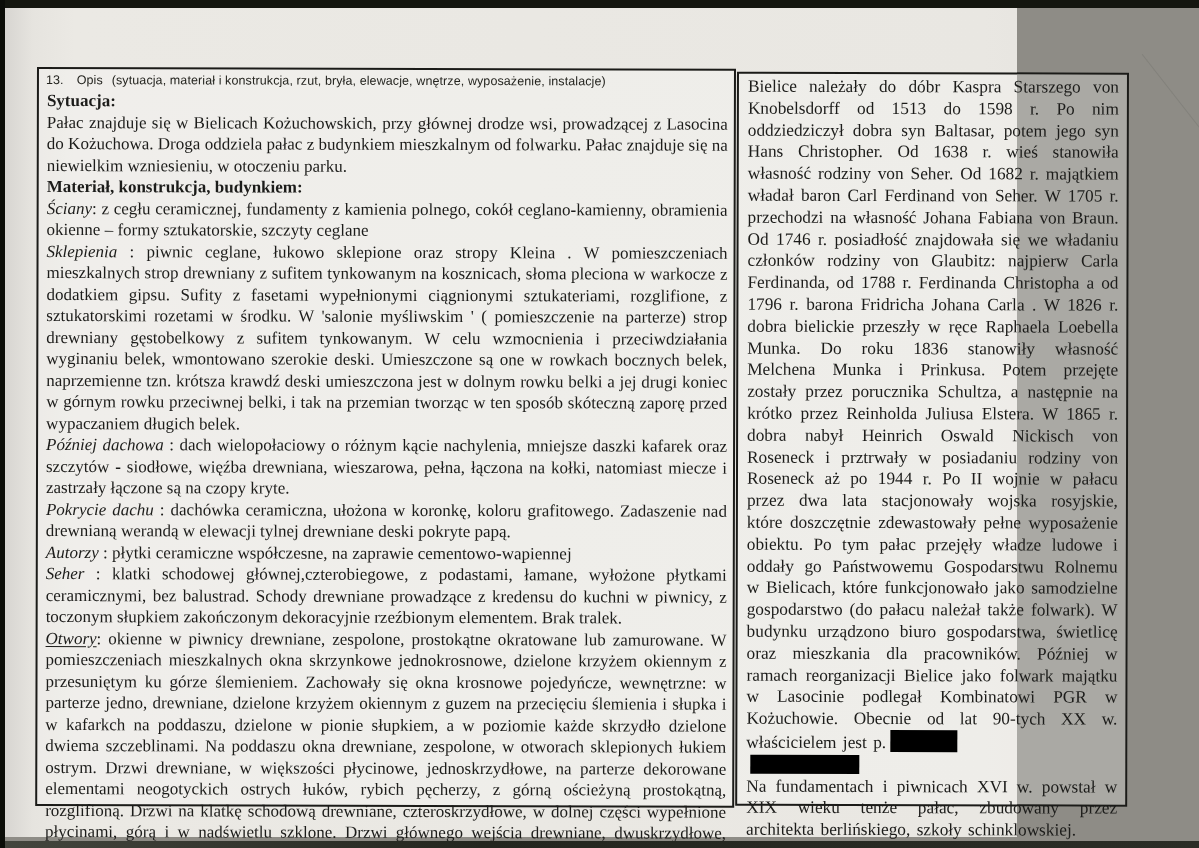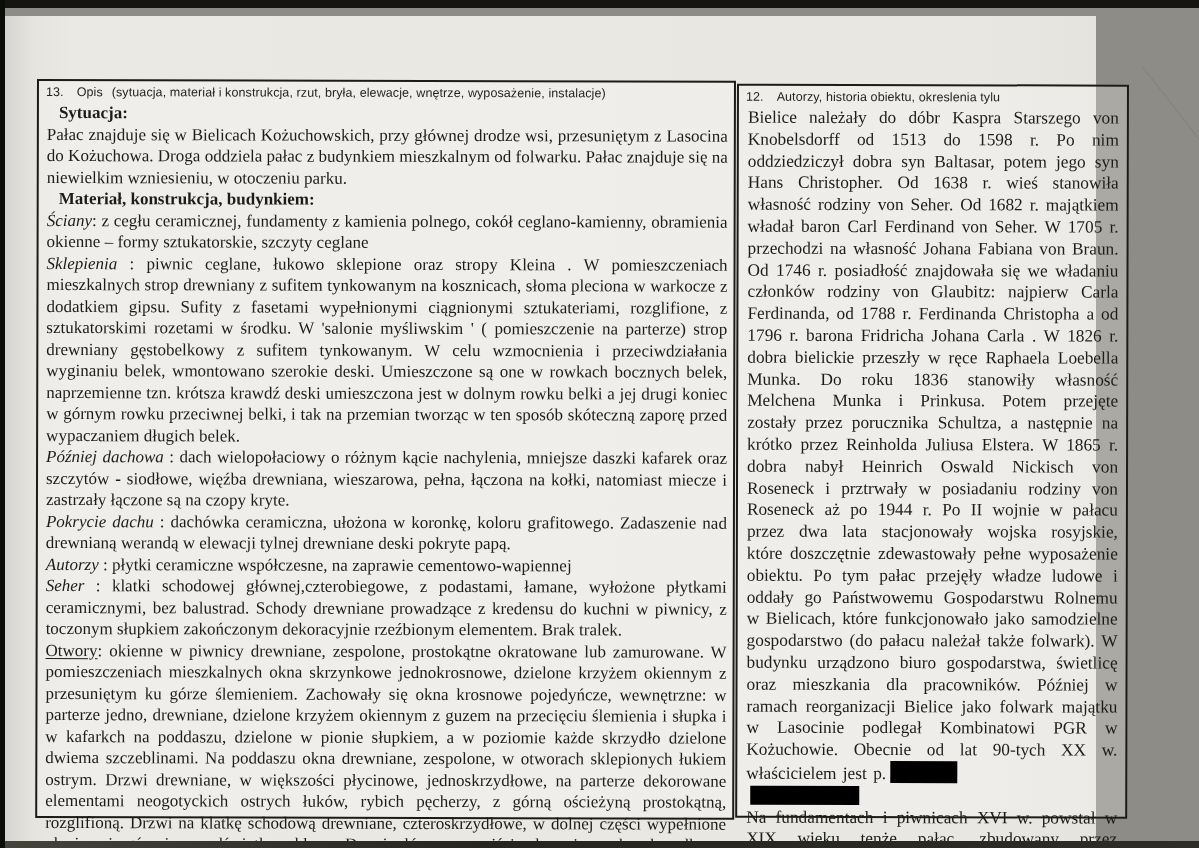--- a/index.html
+++ b/index.html
@@ -6,21 +6,21 @@
   body{
     width:1199px;height:848px;position:relative;overflow:hidden;
     background:#8e8c86;
     font-family:"Liberation Serif",serif;
   }
   .strip-top{position:absolute;left:0;top:0;width:1199px;height:8px;background:#14160f;z-index:5;}
   .strip-bottom{position:absolute;left:0;top:841px;width:1199px;height:7px;
     background:linear-gradient(90deg,#44463e 0%,#24261f 40%,#2b2d26 100%);z-index:5;}
   .edge-left{position:absolute;left:0;top:0;width:5px;height:848px;background:#0b0d08;z-index:6;}
   .paper{
-    position:absolute;left:5px;top:16px;width:1091px;height:833px;
+    position:absolute;left:5px;top:4px;width:1012px;height:833px;
     background:linear-gradient(90deg,#d7d5d1 0px,#e6e4df 28px,#ebe9e4 70px,#e9e7e2 980px,#e4e2dd 1120px,#dddbd6 1194px);
     z-index:1;
   }
   .paper-corner-line{
     position:absolute;left:1115px;top:95px;width:115px;height:1px;
     background:rgba(110,110,104,0.35);transform:rotate(52deg);
   }
   .tilt{position:absolute;left:0;top:0;width:1194px;height:833px;transform:rotate(0.14deg);transform-origin:40px 60px;}
   .box{position:absolute;border:2px solid #1b1b18;background:rgba(255,255,255,0.25);}
   .box-left{left:32px;top:63px;width:695px;height:735px;}
@@ -30,59 +30,56 @@
     font-size:12.5px;color:#24241f;
     padding:4px 4px 1px 7px;white-space:nowrap;overflow:hidden;
     letter-spacing:0.1px;
   }
   .box-header .num{display:inline-block;margin-right:13px;}
   .box-header .lbl{display:inline-block;margin-right:9px;}
   .text-body{color:#1c1c1a;text-align:justify;}
   .body-left{padding:2px 6px 0 8px;font-size:17px;line-height:21.5px;}
   .body-right{padding:2px 8px 0 9px;font-size:17.3px;line-height:21.8px;word-spacing:2px;}
   .text-body p{margin:0;}
-  .seg-b{font-weight:bold;margin-left:12px;}
+  .seg-b{font-weight:bold;}
   .seg-i{font-style:italic;}
   .seg-u{text-underline-offset:2px;}
-  .seg-iu{text-decoration:underline;text-underline-offset:2px;}
+  .seg-iu{font-style:italic;text-decoration:underline;text-underline-offset:2px;}
   .redaction{display:inline-block;background:#000;vertical-align:text-bottom;margin-left:4px;}
 </style>
 </head>
 <body>
 
 <div class="strip-top"></div>
 <div class="edge-left"></div>
 <div class="strip-bottom"></div>
 
 <div class="paper">
   <div class="paper-corner-line"></div>
   <div class="tilt">
 
     <div class="box box-left">
       <div class="box-header">
         <span class="num">13.</span><span class="lbl">Opis</span><span>(sytuacja, materiał i konstrukcja, rzut, bryła, elewacje, wnętrze, wyposażenie, instalacje)</span>
       </div>
       <div id="left-body" class="text-body body-left">
           <p><span class="seg-b">Sytuacja:</span></p>
-          <p><span>Pałac znajduje się w Bielicach Kożuchowskich, przy głównej drodze wsi, przesuniętym z Lasocina do Kożuchowa. Droga oddziela pałac z budynkiem mieszkalnym od folwarku. Pałac znajduje się na niewielkim wzniesieniu, w otoczeniu parku.</span></p>
+          <p><span>Pałac znajduje się w Bielicach Kożuchowskich, przy głównej drodze wsi, prowadzącej z Lasocina do Kożuchowa. Droga oddziela pałac z budynkiem mieszkalnym od folwarku. Pałac znajduje się na niewielkim wzniesieniu, w otoczeniu parku.</span></p>
           <p><span class="seg-b">Materiał, konstrukcja, budynkiem:</span></p>
           <p><span class="seg-i">Ściany</span><span>: z cegłu ceramicznej, fundamenty z kamienia polnego, cokół ceglano-kamienny, obramienia okienne – formy sztukatorskie, szczyty ceglane</span></p>
           <p><span class="seg-i">Sklepienia</span><span> : piwnic </span><span class="seg-u">ceglane</span><span>, łukowo sklepione oraz </span><span class="seg-u">stropy Kleina</span><span> . W pomieszczeniach mieszkalnych </span><span class="seg-u">strop drewniany</span><span> z sufitem tynkowanym na kosznicach, słoma pleciona w warkocze z dodatkiem gipsu. Sufity z fasetami wypełnionymi ciągnionymi sztukateriami, rozglifione, z sztukatorskimi rozetami w środku. W 'salonie myśliwskim ' ( pomieszczenie na parterze) strop </span><span class="seg-u">drewniany gęstobelkowy</span><span> z sufitem tynkowanym. W celu wzmocnienia i przeciwdziałania wyginaniu belek, wmontowano szerokie deski. Umieszczone są one w rowkach bocznych belek, naprzemienne tzn. krótsza krawdź deski umieszczona jest w dolnym rowku belki a jej drugi koniec w górnym rowku przeciwnej belki, i tak na przemian tworząc w ten sposób skóteczną zaporę przed wypaczaniem długich belek.</span></p>
           <p><span class="seg-i">Później dachowa</span><span> : dach wielopołaciowy o różnym kącie nachylenia, mniejsze daszki kafarek oraz szczytów - siodłowe, więźba </span><span class="seg-u">drewniana, wieszarowa</span><span>, pełna, łączona na kołki, natomiast miecze i zastrzały łączone są na czopy kryte.</span></p>
           <p><span class="seg-i">Pokrycie dachu</span><span> : </span><span class="seg-u">dachówka ceramiczna</span><span>, ułożona w koronkę, koloru grafitowego. Zadaszenie nad drewnianą werandą w elewacji tylnej drewniane deski pokryte papą.</span></p>
           <p><span class="seg-i">Autorzy</span><span> : płytki ceramiczne współczesne, na zaprawie cementowo-wapiennej</span></p>
           <p><span class="seg-i">Seher</span><span> : klatki schodowej głównej,czterobiegowe, z podastami, łamane, wyłożone płytkami ceramicznymi, bez balustrad. Schody drewniane prowadzące z kredensu do kuchni w piwnicy, z toczonym słupkiem zakończonym dekoracyjnie rzeźbionym elementem. Brak tralek.</span></p>
           <p><span class="seg-iu">Otwory</span><span class="seg-u">: okienne</span><span> w piwnicy drewniane, zespolone, prostokątne okratowane lub zamurowane. W pomieszczeniach mieszkalnych okna skrzynkowe jednokrosnowe, dzielone krzyżem okiennym z przesuniętym ku górze ślemieniem. Zachowały się okna krosnowe pojedyńcze, wewnętrzne: w parterze jedno, drewniane, dzielone krzyżem okiennym z guzem na przecięciu ślemienia  i słupka i w kafarkch na poddaszu, dzielone w pionie słupkiem, a w poziomie każde skrzydło dzielone dwiema szczeblinami. Na poddaszu okna drewniane, zespolone, w otworach sklepionych łukiem ostrym. </span><span class="seg-u">Drzwi</span><span>  drewniane, w większości płycinowe, jednoskrzydłowe, na parterze dekorowane elementami neogotyckich ostrych łuków, rybich pęcherzy, z górną ościeżyną prostokątną, rozglifioną. Drzwi na klatkę schodową drewniane, czteroskrzydłowe, w dolnej części wypełnione płycinami, górą  i w nadświetlu szklone. Drzwi głównego wejścia drewniane, dwuskrzydłowe, płycinowe, w nadświetlu szklone, dzielone płycinami.</span></p>
         </div>
     </div>
 
     <div class="box box-right">
-      <div class="box-header">
-        <span class="num">12.</span><span class="lbl">Autorzy, historia obiektu, okreslenia tylu</span>
-      </div>
       <div id="right-body" class="text-body body-right">
           <p><span>Bielice należały do dóbr Kaspra Starszego von Knobelsdorff od 1513 do 1598 r. Po nim oddziedziczył dobra syn Baltasar, potem jego syn Hans Christopher. Od 1638 r. wieś stanowiła własność rodziny von Seher. Od 1682 r. majątkiem władał baron Carl Ferdinand von Seher. W 1705 r. przechodzi na własność Johana Fabiana von Braun. Od 1746 r. posiadłość znajdowała się we władaniu członków rodziny von Glaubitz: najpierw Carla Ferdinanda, od 1788 r. Ferdinanda Christopha a od 1796 r. barona Fridricha Johana Carla . W 1826 r. dobra bielickie przeszły w ręce Raphaela Loebella Munka. Do roku 1836 stanowiły własność Melchena Munka i Prinkusa. Potem przejęte zostały przez porucznika Schultza, a następnie na krótko przez Reinholda Juliusa Elstera. W 1865 r. dobra nabył Heinrich Oswald Nickisch von Roseneck i prztrwały w posiadaniu rodziny von Roseneck aż po 1944 r. Po II wojnie w pałacu przez dwa lata stacjonowały wojska rosyjskie, które doszczętnie zdewastowały pełne wyposażenie obiektu. Po tym  pałac przejęły władze ludowe i oddały go Państwowemu Gospodarstwu Rolnemu w Bielicach, które funkcjonowało jako samodzielne gospodarstwo (do pałacu należał także folwark). W budynku urządzono biuro gospodarstwa, świetlicę oraz mieszkania dla pracowników. Później w ramach reorganizacji Bielice jako folwark majątku w Lasocinie podlegał Kombinatowi PGR w Kożuchowie. Obecnie od lat 90-tych XX w. właścicielem jest p.</span><span class="redaction" style="width: 67px; height: 22px;"></span><br><span class="redaction" style="width: 109px; height: 19px;"></span></p>
           <p><span>Na fundamentach i piwnicach XVI w. powstał w XIX wieku tenże pałac, zbudowany przez architekta berlińskiego, szkoły schinklowskiej.</span></p>
         </div>
     </div>
 
   </div>
 </div>
 
 </body></html>

